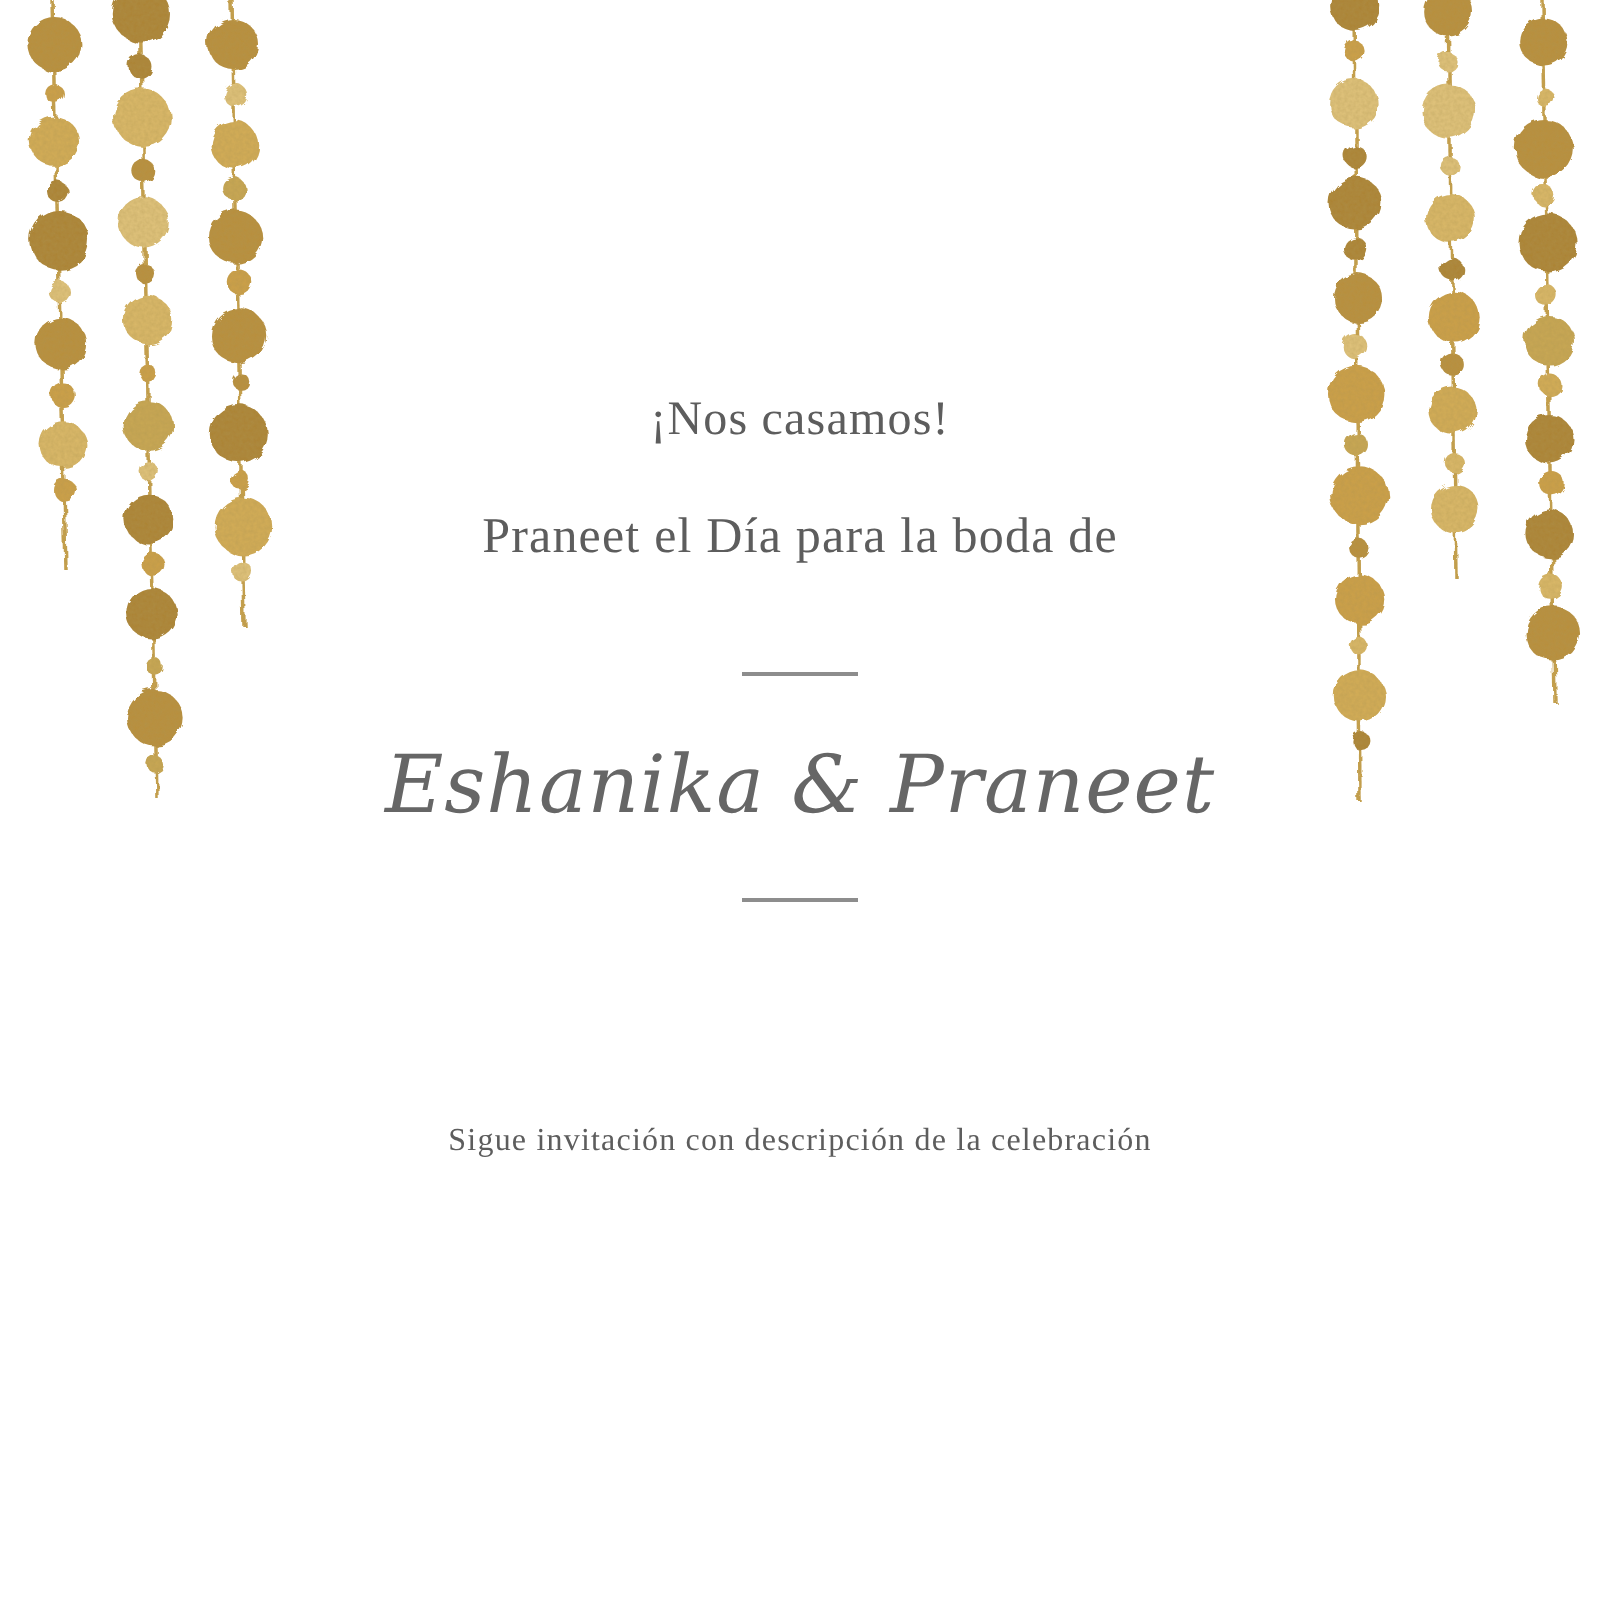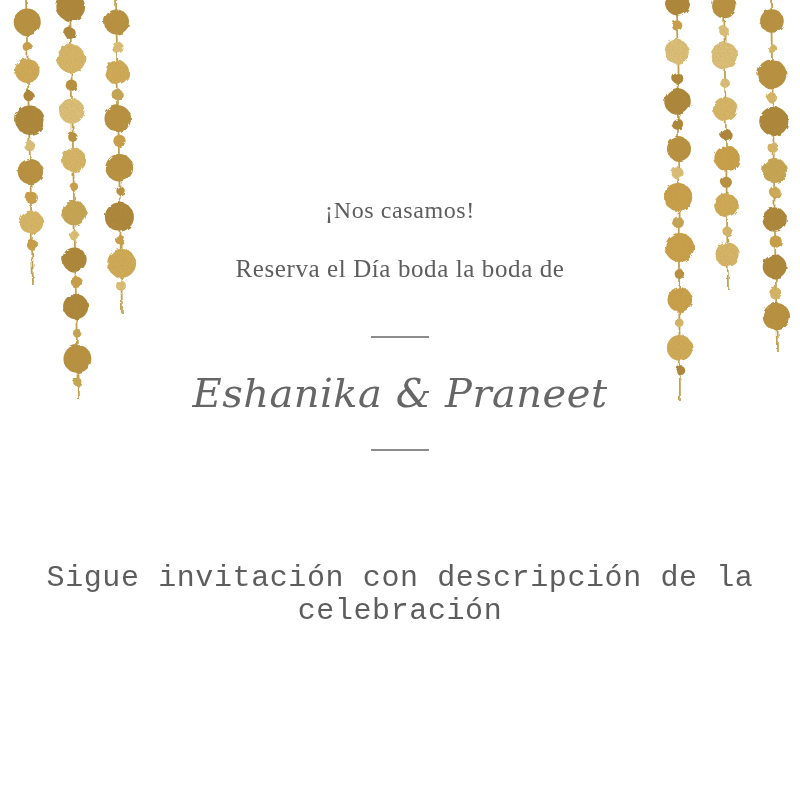--- a/index.html
+++ b/index.html
@@ -29,21 +29,21 @@
     left: 0; right: 0;
     text-align: center;
     color: #5d5d5d;
     margin: 0;
     line-height: 1.1;
     letter-spacing: 0.6px;
   }
   .intro    { top: 197px; font-size: 24px; }
   .subtitle { top: 255px; font-size: 25px; }
   .date     { top: 496px; font-size: 25px; }
-  .note     { top: 562px; font-size: 30px; font-family: Liberation Mono, monospace; }
+  .note     { top: 562px; font-size: 16px; }
   .names {
     position: absolute;
     left: 0; right: 0;
     top: 370px;
     text-align: center;
     font-family: "DejaVu Serif", serif;
     font-style: italic;
     font-weight: 400;
     font-size: 40px;
     color: #666666;
@@ -163,20 +163,20 @@
         <circle cx="774.6" cy="219.6" r="12.1" fill="#ac8336"></circle>
         <circle cx="775.7" cy="241.6" r="6.1" fill="#cda049"></circle>
         <circle cx="774.6" cy="266.7" r="11.9" fill="#ac8336"></circle>
         <circle cx="775.3" cy="293.3" r="6.1" fill="#dcba6a"></circle>
         <circle cx="776.4" cy="316.7" r="13.6" fill="#b98f3e"></circle>
       </g>
   </svg>
 
   <div class="content">
     <p class="line intro">¡Nos casamos!</p>
-    <p class="line subtitle">Reserva el Día boda la boda de</p>
+    <p class="line subtitle">Praneet el Día para la boda de</p>
     <div class="divider divider-top"></div>
     <h1 class="names">Eshanika &amp; Praneet</h1>
     <div class="divider divider-bottom"></div>
     <p class="line note">Sigue invitación con descripción de la celebración</p>
   </div>
 
 </div>
 
 </body></html>

